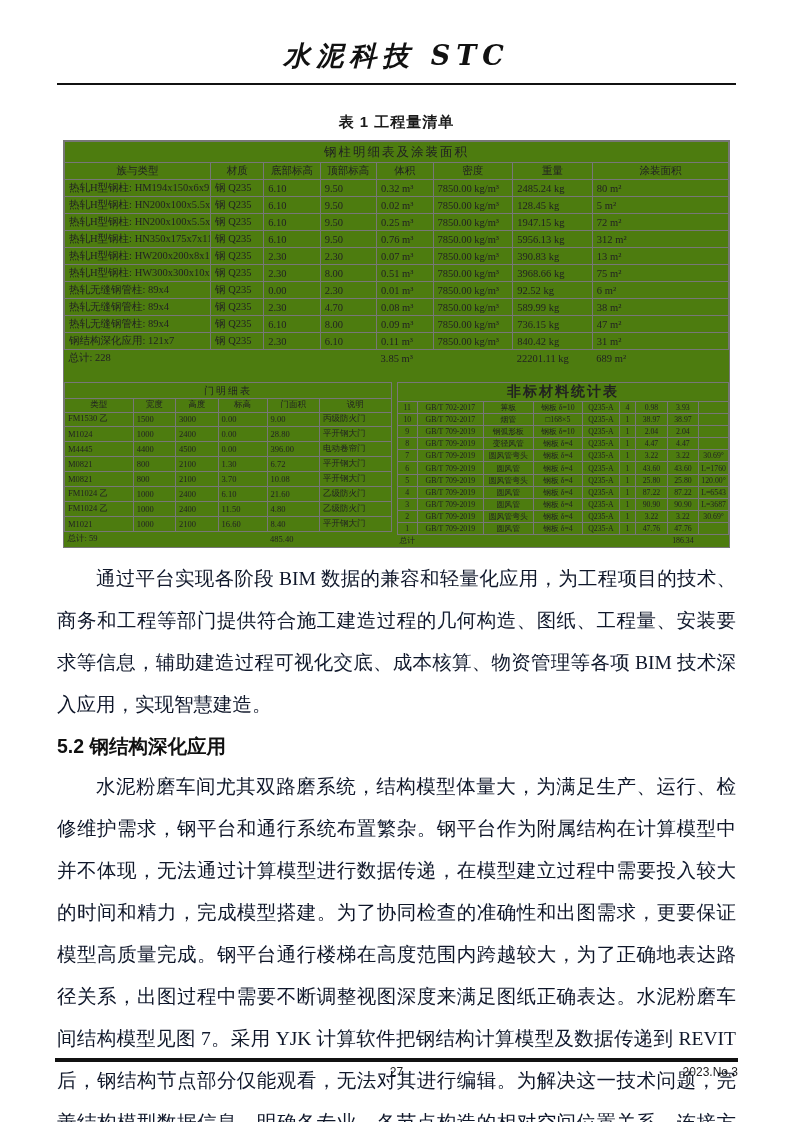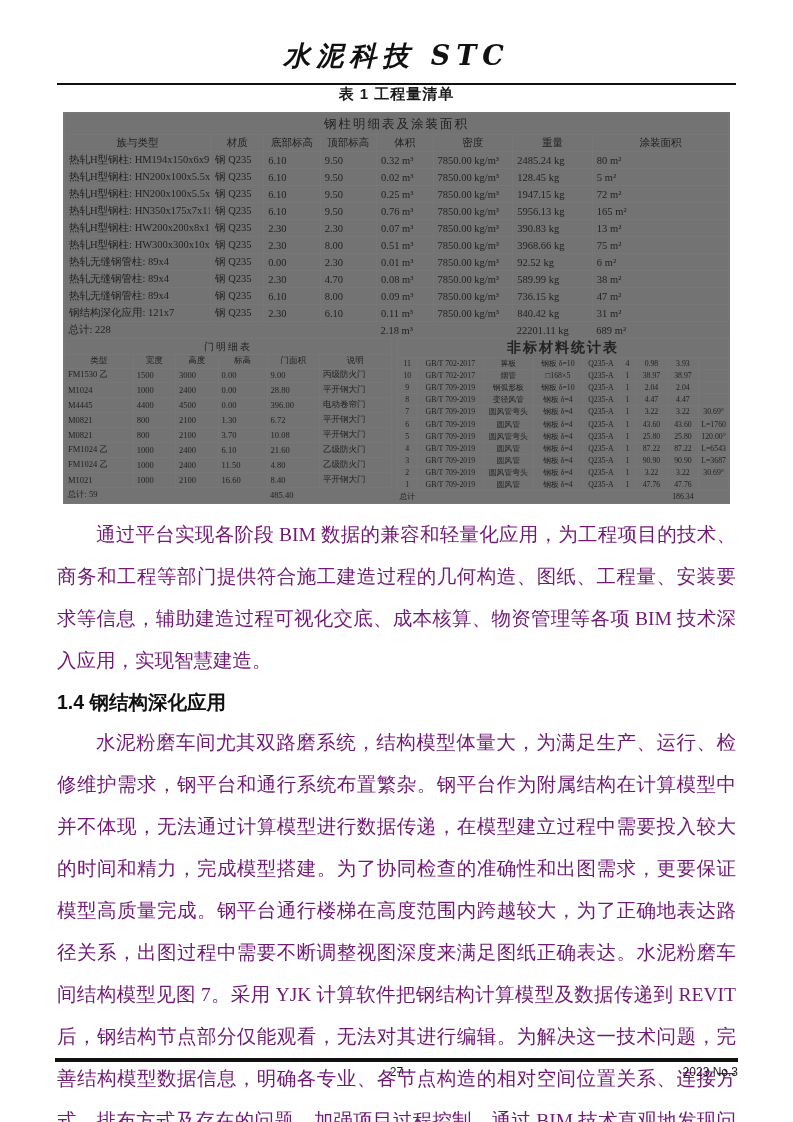--- a/index.html
+++ b/index.html
@@ -12,51 +12,51 @@
   .page { padding: 38px 57px 0 57px; width: 793px; height: 1122px; position: relative; }
 
   
   .journal-title {
     text-align: center; font-size: 27px; font-weight: bold; font-style: italic;
     font-family: "DejaVu Serif", serif; letter-spacing: 6px; color:#111;
   }
   .header-rule { border-bottom: 2.5px solid #111; margin-top: 9px; }
 
   .caption {
-    text-align: center; font-weight: bold; font-size: 15px; margin-top: 0;
+    text-align: center; font-weight: bold; font-size: 15px; margin-top: 28px;
     font-family: "Liberation Sans", sans-serif; letter-spacing: 1px;
   }
 
   
-  .tables { border: 1px solid #777; margin: 8px 6px 0 6px; background: #737373; }
+  .tables { border: 1px solid #777; margin: 8px 6px 0 6px; background: #4d7c0f; }
   table { border-collapse: collapse; table-layout: fixed; width: 100%; }
   th, td {
     border: 1px solid #777; font-weight: normal; overflow: hidden;
     white-space: nowrap; color: #222;
   }
   .steel { font-size: 10.5px; }
   .steel th, .steel td { padding: 1px 4px; height: 15.5px; text-align: left; }
   .steel .ttl { text-align: center; font-size: 12.5px; height: 21px; letter-spacing: 2px; }
   .steel .hdr th { text-align: center; }
   tbody.total td { border: none; }
-  .subrow { display: flex; gap: 5px; margin-top: 0px; font-family: Liberation Serif, serif; }
+  .subrow { display: flex; gap: 5px; margin-top: 16px; font-family: Liberation Serif, serif; }
   .subrow table { flex: 1; }
   .door { font-size: 8.5px; }
   .door th, .door td { padding: 0 3px; height: 13.5px; text-align: left; }
   .door .ttl { text-align: center; font-size: 10px; height: 16px; letter-spacing: 2px; }
   .door .hdr th { text-align: center; }
   .mat { font-size: 7.8px; }
   .mat td, .mat th { padding: 0 2px; height: 12.1px; text-align: center; }
   .mat .ttl { text-align: center; font-size: 14px; height: 16px; letter-spacing: 2px; font-weight:bold; }
 
   
   .content { margin-top: 10px; }
   .content p {
     font-size: 19.5px; line-height: 42px; text-align: justify;
-    text-indent: 2em; color:#701a75;
+    text-indent: 2em; color:#0f172a;
   }
   .content h2 {
     font-size: 19.5px; line-height: 40px; font-weight: bold;
     font-family: "Liberation Sans", sans-serif; color:#111;
   }
 
   
   .footer { position: absolute; left: 55px; right: 55px; top: 1058px; }
   .footer-rule { height: 4px; background: #111; }
   .footer-row { position: relative; height: 20px; font-family: "Liberation Sans", sans-serif; font-size: 12px; margin-top: 3px; }
@@ -135,21 +135,21 @@
             <td>72 m²</td>
           </tr>
           <tr>
             <td>热轧H型钢柱: HN350x175x7x11</td>
             <td>钢 Q235</td>
             <td>6.10</td>
             <td>9.50</td>
             <td>0.76 m³</td>
             <td>7850.00 kg/m³</td>
             <td>5956.13 kg</td>
-            <td>165 m²</td>
+            <td>312 m²</td>
           </tr>
           <tr>
             <td>热轧H型钢柱: HW200x200x8x12</td>
             <td>钢 Q235</td>
             <td>2.30</td>
             <td>2.30</td>
             <td>0.07 m³</td>
             <td>7850.00 kg/m³</td>
             <td>390.83 kg</td>
             <td>13 m²</td>
@@ -204,21 +204,21 @@
             <td>840.42 kg</td>
             <td>31 m²</td>
           </tr>
         </tbody>
       <tbody class="total">
           <tr>
             <td>总计: 228</td>
             <td></td>
             <td></td>
             <td></td>
-            <td>2.18 m³</td>
+            <td>3.85 m³</td>
             <td></td>
             <td>22201.11 kg</td>
             <td>689 m²</td>
           </tr>
         </tbody>
     </table>
 
     <div class="subrow">
 
       <table class="door" style="flex:0 0 49.3%">
@@ -474,21 +474,21 @@
               <td></td>
             </tr>
           </tbody>
       </table>
 
     </div>
   </div>
 
   <div class="content">
     <p>通过平台实现各阶段 BIM 数据的兼容和轻量化应用，为工程项目的技术、商务和工程等部门提供符合施工建造过程的几何构造、图纸、工程量、安装要求等信息，辅助建造过程可视化交底、成本核算、物资管理等各项 BIM 技术深入应用，实现智慧建造。</p>
-    <h2>1.4 钢结构深化应用</h2>
+    <h2>5.2 钢结构深化应用</h2>
     <p>水泥粉磨车间尤其双路磨系统，结构模型体量大，为满足生产、运行、检修维护需求，钢平台和通行系统布置繁杂。钢平台作为附属结构在计算模型中并不体现，无法通过计算模型进行数据传递，在模型建立过程中需要投入较大的时间和精力，完成模型搭建。为了协同检查的准确性和出图需求，更要保证模型高质量完成。钢平台通行楼梯在高度范围内跨越较大，为了正确地表达路径关系，出图过程中需要不断调整视图深度来满足图纸正确表达。水泥粉磨车间结构模型见图 7。采用 YJK 计算软件把钢结构计算模型及数据传递到 REVIT 后，钢结构节点部分仅能观看，无法对其进行编辑。为解决这一技术问题，完善结构模型数据信息，明确各专业、各节点构造的相对空间位置关系、连接方式、排布方式及存在的问题，加强项目过程控制，通过 BIM 技术直观地发现问题并解决问题，确定最优方案。本项目经过研究并实现了钢结构节点模型建立方法。图 8 为钢结构框架圆管</p>
   </div>
 
   <div class="footer">
     <div class="footer-rule"></div>
     <div class="footer-row">
       <span class="pageno">27</span>
       <span class="issue">2023.No.3</span>
     </div>
   </div>

